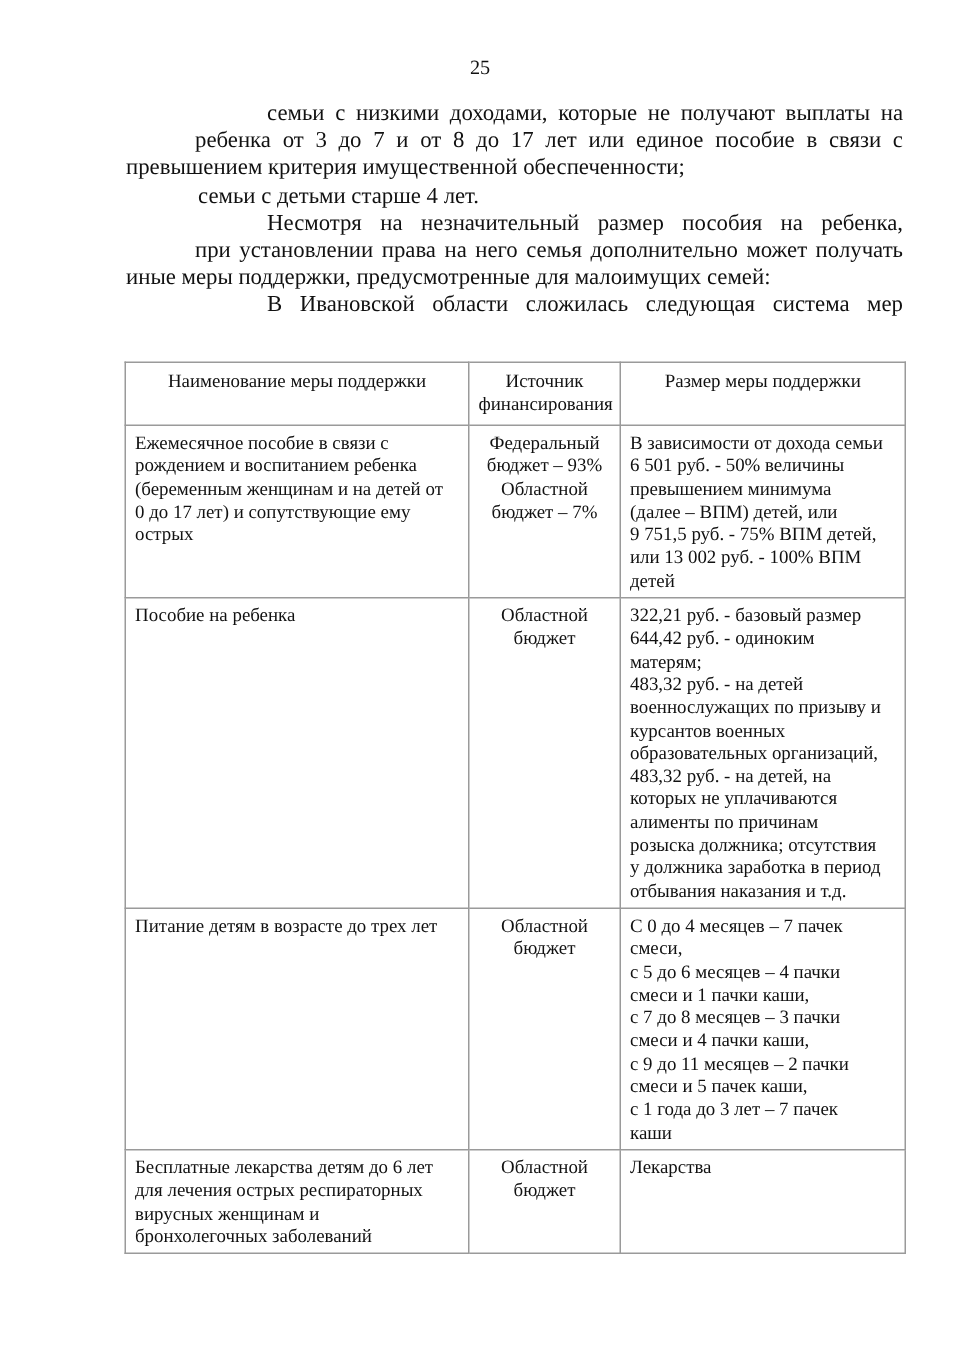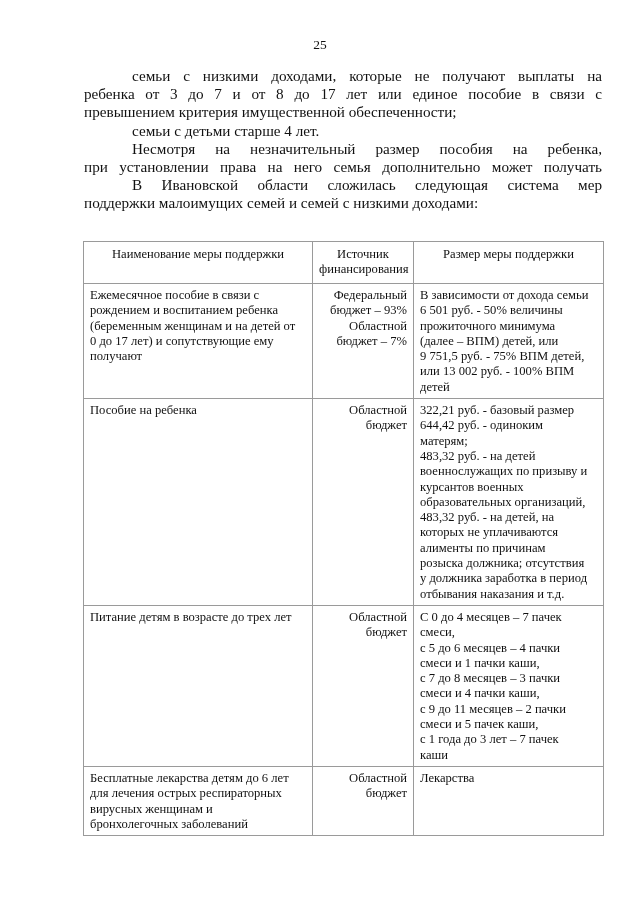--- a/index.html
+++ b/index.html
@@ -11,54 +11,54 @@
   .page-number {
     position: absolute; top: 37px; left: 0; width: 640px;
     text-align: center; font-size: 13.5px;
   }
   .body-text {
     position: absolute; left: 84px; top: 67px; width: 518px;
     font-size: 15.2px; line-height: 18.2px;
   }
   .body-text p { margin: 0; text-align: justify; text-align-last: left; }
   .body-text p.indent { text-indent: 48px; }
-  .body-text p.just-last { text-align-last: justify; }
+  .body-text p.just-last { text-align-last: justify; margin-left: 46px; }
   table.support {
     position: absolute; left: 83px; top: 241px;
     width: 520px; border-collapse: collapse; table-layout: fixed;
     font-size: 12.6px; line-height: 15.3px;
   }
   table.support td, table.support th {
     border: 1.6px solid #9a9a9a; vertical-align: top;
     padding: 4px 6px 3px 6px; font-weight: normal;
   }
   table.support th { text-align: center; padding-top: 5px; }
   col.c1 { width: 229px; } col.c2 { width: 101px; } col.c3 { width: 190px; }
-  .center { text-align: right; }
+  .center { text-align: center; }
   .line { display: block; white-space: nowrap; }
   tr.r-head th { height: 33px; }
   tr.r1 td { height: 100px; }
   tr.r2 td { height: 192px; }
   tr.r3 td { height: 150px; }
   tr.r4 td { height: 58px; }
 </style>
 </head>
 <body>
 
 <div class="page-number">25</div>
 
 <div class="body-text">
   <p class="indent just-last">семьи с низкими доходами, которые не получают выплаты на</p>
   <p class="just-last">ребенка от 3 до 7 и от 8 до 17 лет или единое пособие в связи с</p>
   <p>превышением критерия имущественной обеспеченности;</p>
   <p class="indent">семьи с детьми старше 4 лет.</p>
   <p class="indent just-last">Несмотря на незначительный размер пособия на ребенка,</p>
   <p class="just-last">при установлении права на него семья дополнительно может получать</p>
+  <p>иные меры поддержки, предусмотренные для малоимущих семей:</p>
   <p class="indent just-last">В Ивановской области сложилась следующая система мер</p>
-  <p>поддержки малоимущих семей и семей с низкими доходами:</p>
 </div>
 
 <table class="support">
   <colgroup>
       <col class="c1">
       <col class="c2">
       <col class="c3">
     </colgroup>
   <tbody>
       <tr class="r-head">
@@ -69,32 +69,32 @@
     </th>
     <th>Размер меры поддержки</th>
   </tr>
 
   <tr class="r1">
     <td>
       <span class="line">Ежемесячное пособие в связи с</span>
       <span class="line">рождением и воспитанием ребенка</span>
       <span class="line">(беременным женщинам и на детей от</span>
       <span class="line">0 до 17 лет) и сопутствующие ему</span>
-      <span class="line">получают</span>
+      <span class="line">острых</span>
     </td>
     <td class="center">
       <span class="line">Федеральный</span>
       <span class="line">бюджет – 93%</span>
       <span class="line">Областной</span>
       <span class="line">бюджет – 7%</span>
     </td>
     <td>
       <span class="line">В зависимости от дохода семьи</span>
       <span class="line">6 501 руб. - 50% величины</span>
-      <span class="line">прожиточного минимума</span>
+      <span class="line">превышением минимума</span>
       <span class="line">(далее – ВПМ) детей, или</span>
       <span class="line">9 751,5 руб. - 75% ВПМ детей,</span>
       <span class="line">или 13 002 руб. - 100% ВПМ</span>
       <span class="line">детей</span>
     </td>
   </tr>
 
   <tr class="r2">
     <td>
       <span class="line">Пособие на ребенка</span>

